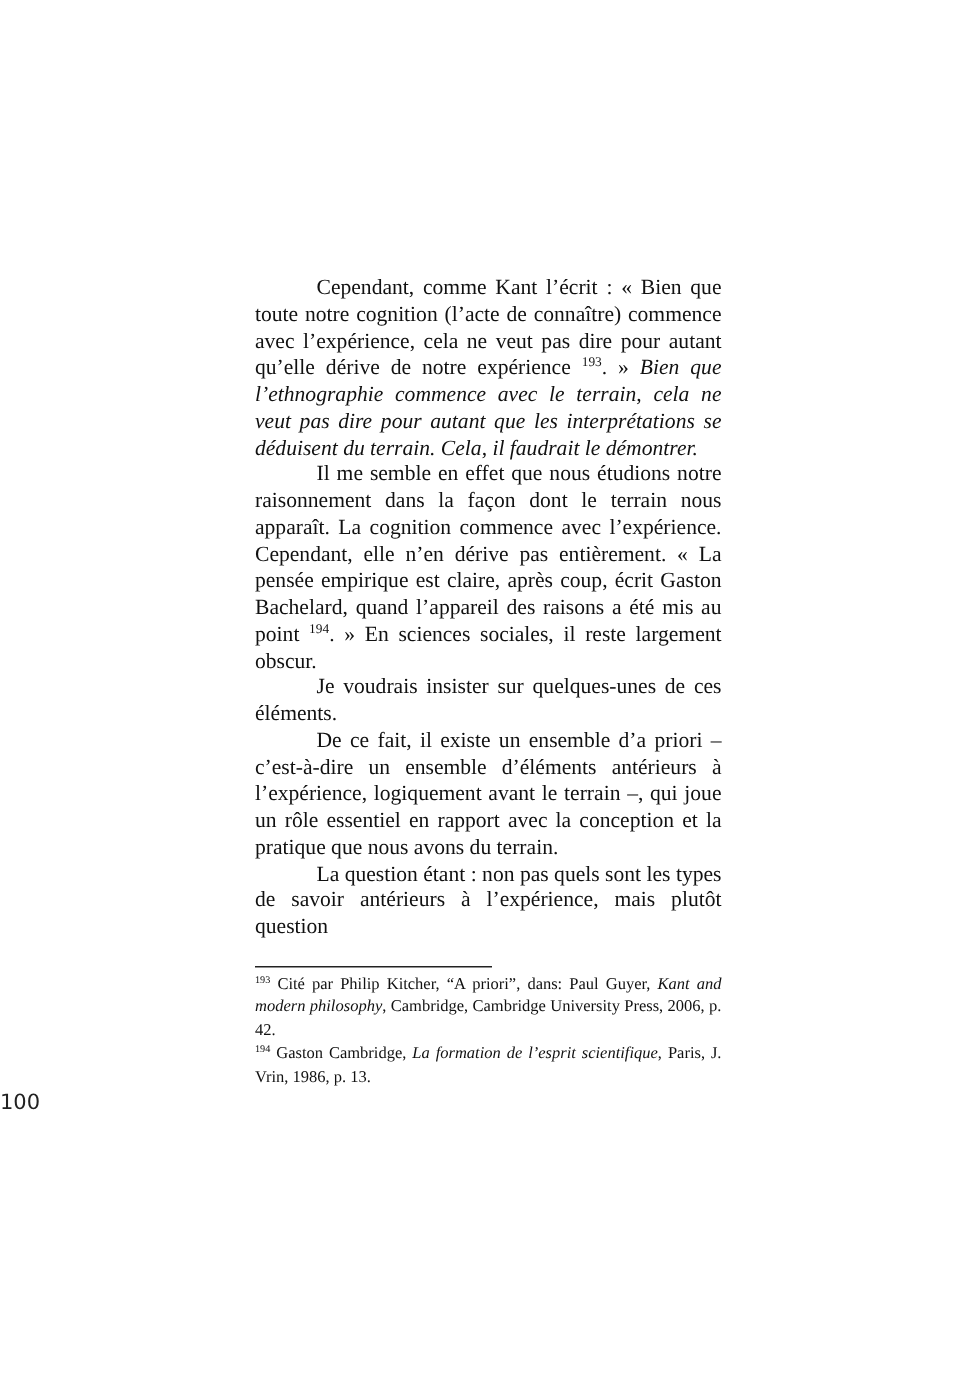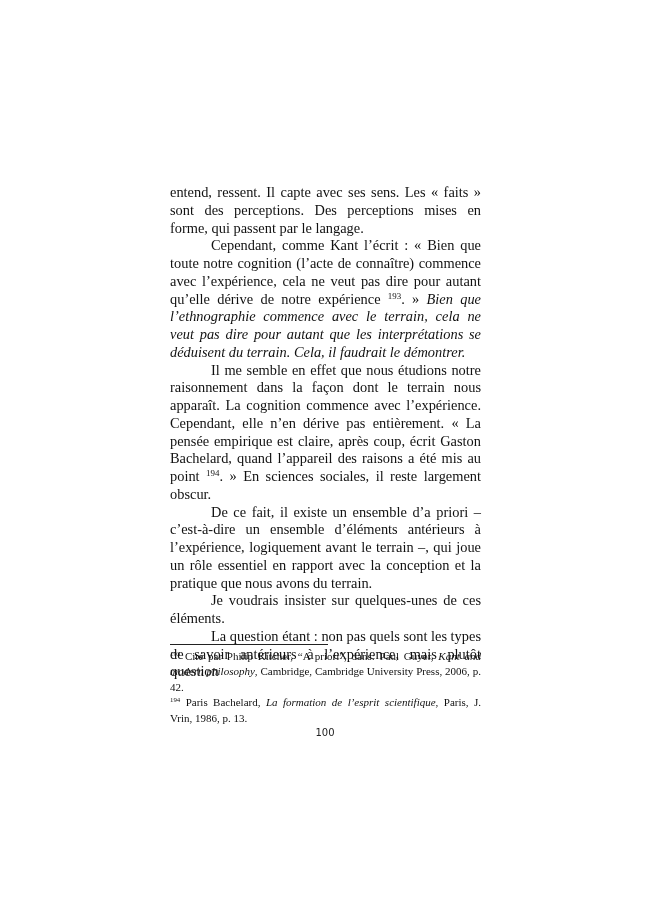--- a/index.html
+++ b/index.html
@@ -16,35 +16,34 @@
   .text-block sup, .footnotes sup { font-size: 0.62em; line-height: 0; vertical-align: 0.55em; margin-top: 10px; }
   .fn-rule { position: absolute; left: 170px; top: 644px; width: 158px; height: 0; border-top: 1px solid #222; }
   .footnotes {
     position: absolute; left: 170px; top: 649px; width: 311px;
     font-family: "Liberation Serif", serif; font-size: 11px; line-height: 15.4px;
     color: #111; text-align: justify;
   }
   .footnotes p { margin: 0; }
   .footnotes .it { font-style: italic; }
   .page-number {
-    position: absolute; left: 0; width: 650px; top: 727px; text-align: center;
-    font-family: "DejaVu Sans", sans-serif; font-size: 10px; color: #222;
+    position: absolute; left: 0; width: 650px; top: 727px; text-align: left;
+    font-family: "DejaVu Sans", sans-serif; font-size: 14px; color: #222;
   }
 </style>
 </head>
 <body>
 
 <div class="page">
   <div class="text-block" id="body-text">
-      <p><span>entend, ressent. Il capte avec ses sens. Les « faits » sont des perceptions. Des perceptions mises en forme, qui passent par le langage.</span></p>
       <p class="indent"><span>Cependant, comme Kant l’écrit : « Bien que toute notre cognition (l’acte de connaître) commence avec l’expérience, cela ne veut pas dire pour autant qu’elle dérive de notre expérience </span><sup>193</sup><span>. » </span><span class="it">Bien que l’ethnographie commence avec le terrain, cela ne veut pas dire pour autant que les interprétations se déduisent du terrain. Cela, il faudrait le démontrer.</span></p>
       <p class="indent"><span>Il me semble en effet que nous étudions notre raisonnement dans la façon dont le terrain nous apparaît. La cognition commence avec l’expérience. Cependant, elle n’en dérive pas entièrement. « La pensée empirique est claire, après coup, écrit Gaston Bachelard, quand l’appareil des raisons a été mis au point </span><sup>194</sup><span>. » En sciences sociales, il reste largement obscur.</span></p>
+      <p class="indent"><span>Je voudrais insister sur quelques-unes de  ces éléments.</span></p>
       <p class="indent"><span>De ce fait, il existe un ensemble d’a priori – c’est-à-dire un ensemble d’éléments antérieurs à l’expérience, logiquement avant le terrain –, qui joue un rôle essentiel en rapport avec la conception et la pratique que nous avons du terrain.</span></p>
-      <p class="indent"><span>Je voudrais insister sur quelques-unes de  ces éléments.</span></p>
       <p class="indent"><span>La question étant : non pas quels sont les types de savoir antérieurs à l’expérience, mais plutôt question</span></p>
     </div>
   <div class="fn-rule"></div>
   <div class="footnotes" id="footnotes">
       <p><sup>193</sup><span> Cité par Philip Kitcher, “A priori”, dans: Paul Guyer, </span><span class="it">Kant and modern philosophy</span><span>, Cambridge, Cambridge University Press, 2006, p. 42.</span></p>
-      <p><sup>194</sup><span> Paris Bachelard, </span><span class="it">La formation de l’esprit scientifique</span><span>, Paris, J. Vrin, 1986, p. 13.</span></p>
+      <p><sup>194</sup><span> Gaston Cambridge, </span><span class="it">La formation de l’esprit scientifique</span><span>, Paris, J. Vrin, 1986, p. 13.</span></p>
     </div>
   <div class="page-number">100</div>
 </div>
 
 </body></html>

